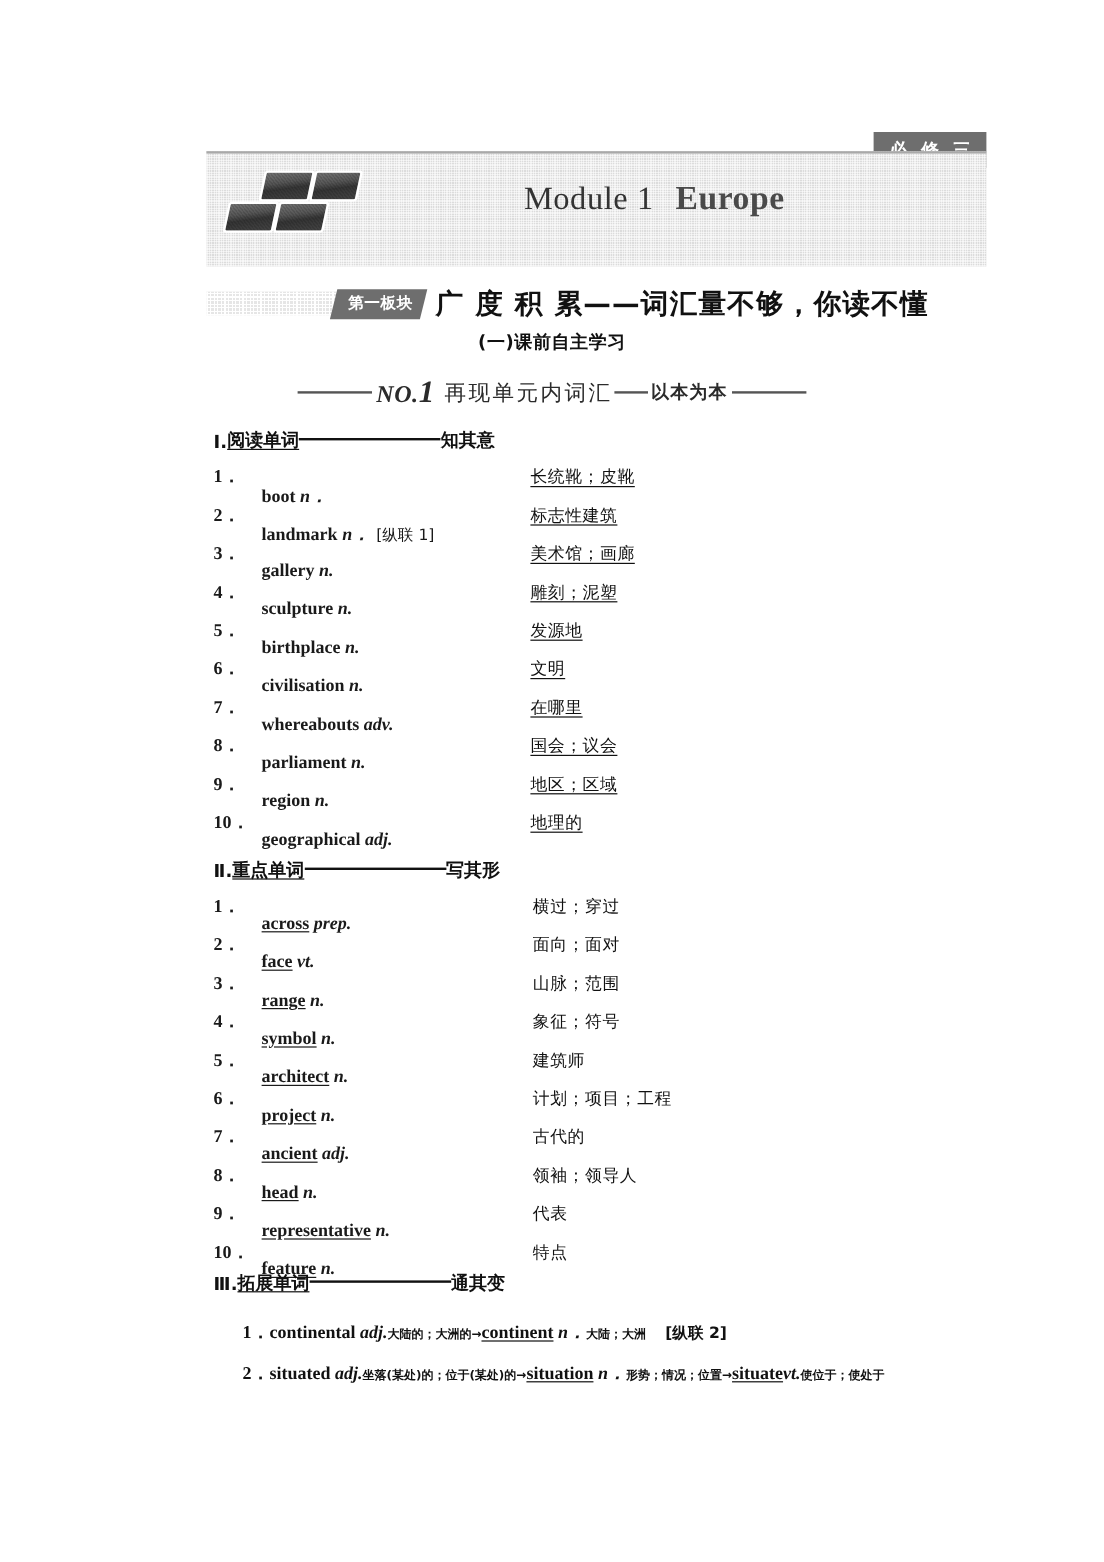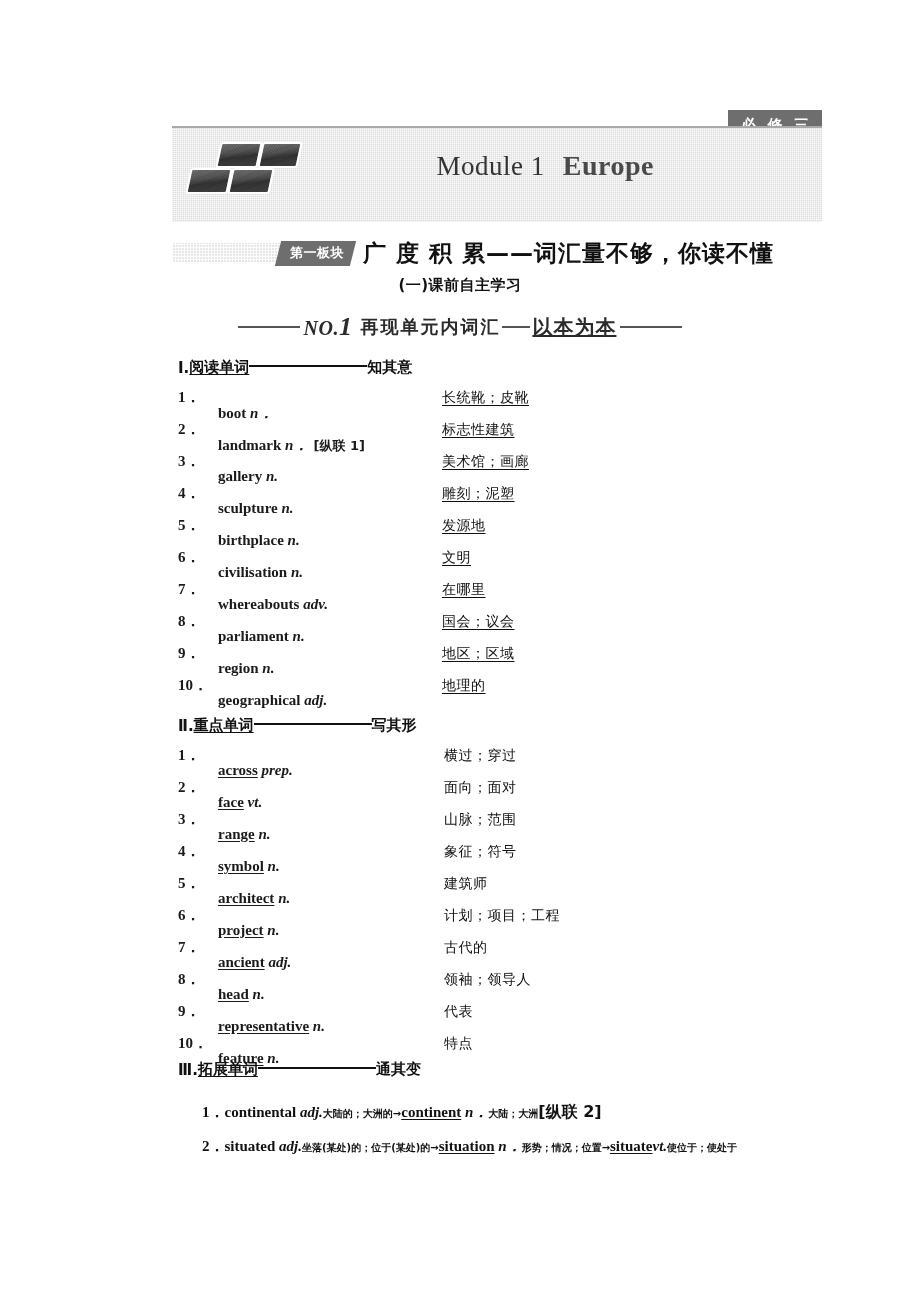--- a/index.html
+++ b/index.html
@@ -185,39 +185,38 @@
   .no-label {
     font-family: "Liberation Serif", serif;
     font-style: italic;
     font-weight: bold;
     font-size: 20px;
     letter-spacing: 0.5px;
   }
   .no-label .big { font-size: 26px; }
   .no-text {
     font-family: "DejaVu Sans", sans-serif;
-    font-weight: bold;
+    font-weight: normal;
     font-size: 18px;
     letter-spacing: 2px;
     margin-left: 8px;
     text-align: center;
   }
   .no-dash-mid {
     display: inline-block;
     width: 28px;
     height: 0;
     border-top: 2px solid #555;
     margin: 0 2px;
   }
   .no-sub {
     font-family: "DejaVu Sans", sans-serif;
     font-weight: bold;
-    font-size: 20px;
+    font-size: 15px;
     letter-spacing: 1px;
-    text-decoration: underline;
   }
 
   
   .part-heading {
     position: absolute;
     left: 178px;
     font-family: "DejaVu Sans", sans-serif;
     font-size: 15px;
     font-weight: bold;
     color: #111111;
@@ -268,21 +267,21 @@
     font-size: 15px;
     font-weight: bold;
     margin-top: 16px;
   }
   .vterm .pos {
     font-style: italic;
     font-weight: bold;
   }
   .vterm .note {
     font-family: "DejaVu Sans", sans-serif;
-    font-weight: bold;
+    font-weight: normal;
     font-size: 13px;
     margin-left: 5px;
   }
   .vterm.uline .word {
     text-decoration: underline;
     text-underline-offset: 2px;
   }
   .vmean {
     position: absolute;
     top: 1px;
@@ -321,22 +320,23 @@
     font-size: 10px;
     font-weight: bold;
   }
   .para .pos { font-style: italic; }
   .para .uw {
     text-decoration: underline;
     text-underline-offset: 2px;
   }
   .para .note {
     font-family: "DejaVu Sans", sans-serif;
-    font-size: 16px;
-    font-weight: bold;
+    font-size: 13px;
+    font-weight: bold;
+    padding-left: 16px;
   }
 </style>
 </head>
 <body>
 
 <div class="page">
 
   <div class="edition-tag">必 修 三</div>
 
   <div class="banner">

